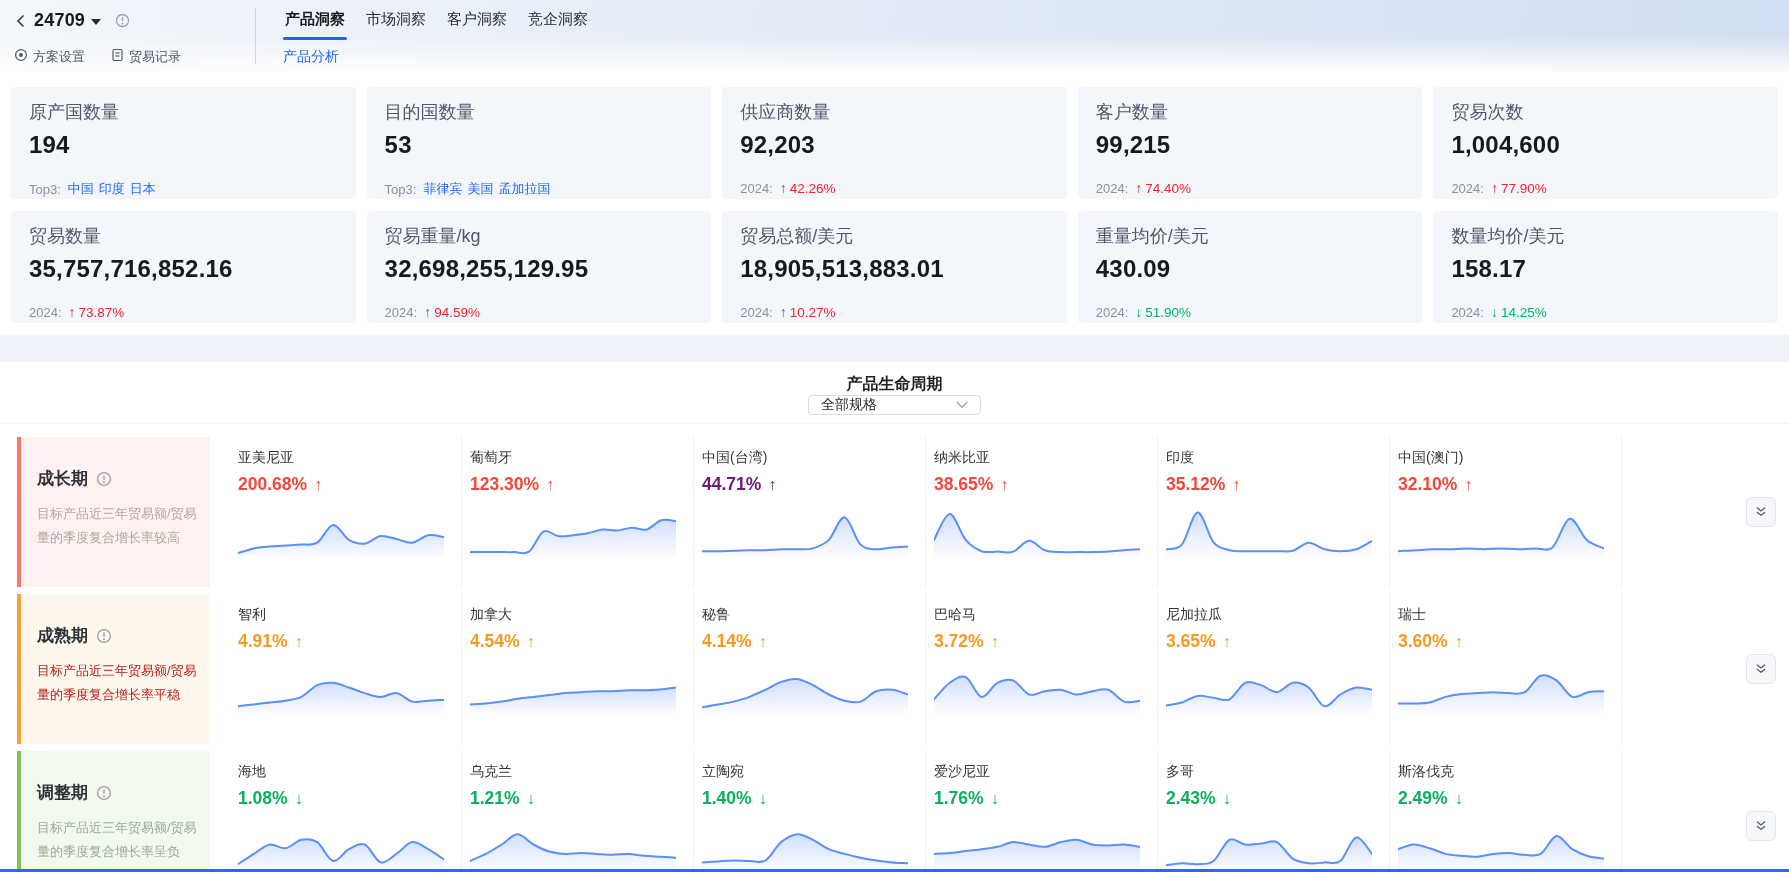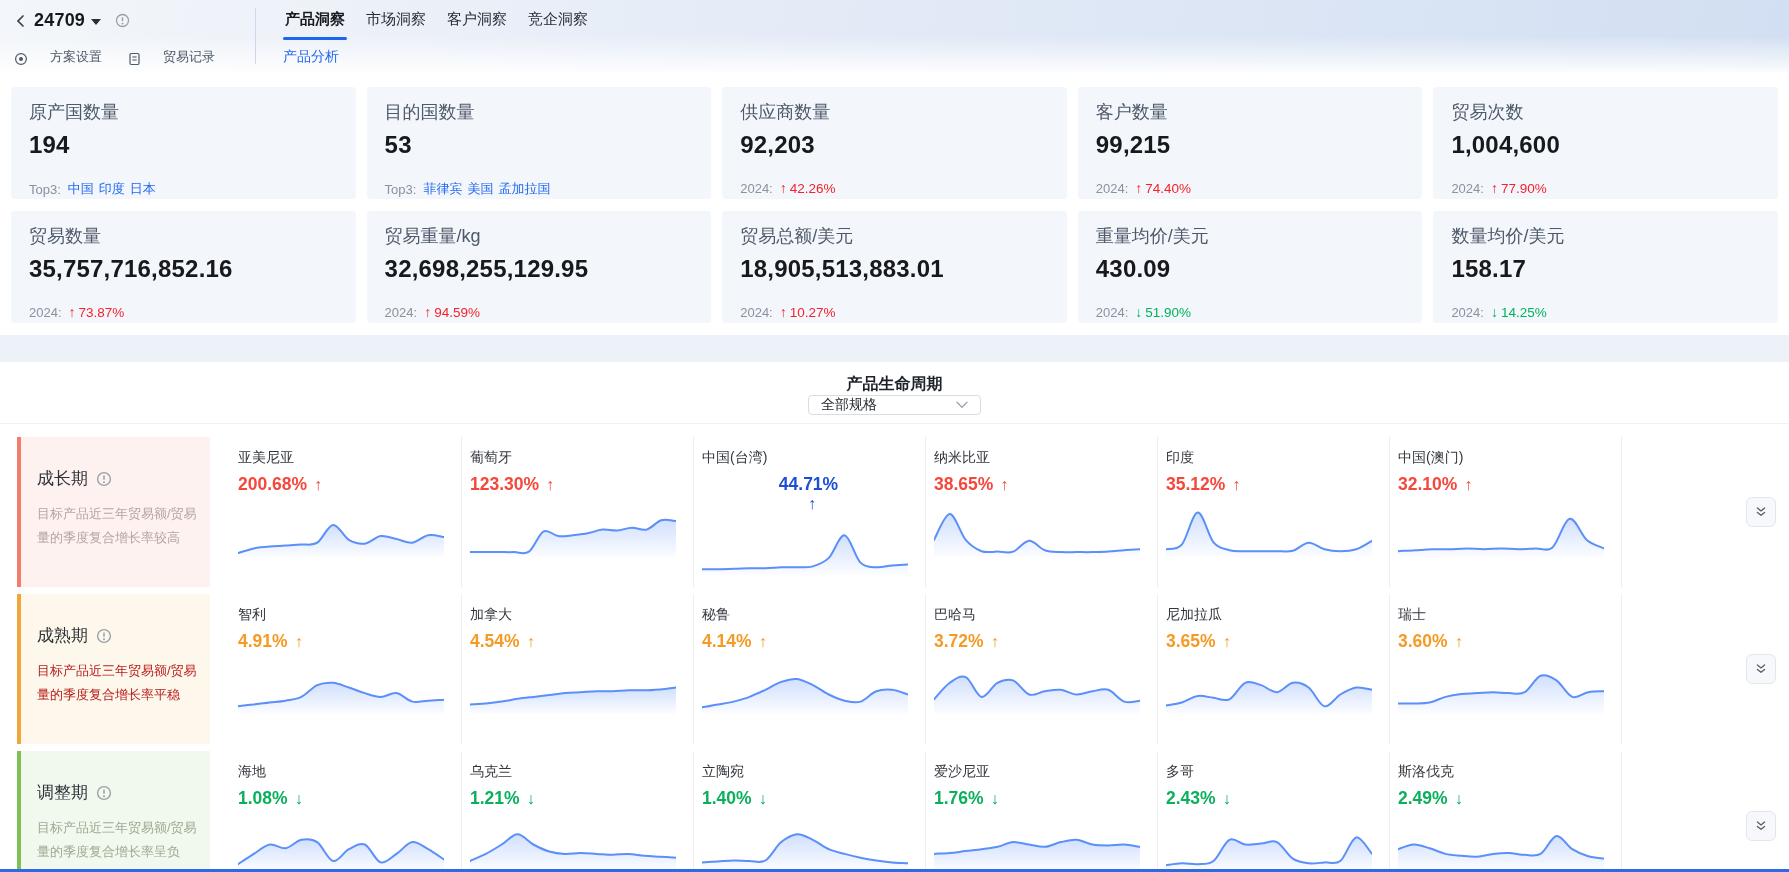--- a/index.html
+++ b/index.html
@@ -12,21 +12,21 @@
     background:
       linear-gradient(180deg, rgba(255,255,255,0) 50%, rgba(255,255,255,.9) 100%),
       linear-gradient(99deg,#f3f6fa 0%,#e4ebf7 45%,#d2dff2 100%); }
   .hdr-left { position:absolute; left:14px; top:10px; display:flex; align-items:center; }
   .back-btn { display:flex; align-items:center; cursor:pointer; margin-right:6px; }
   .hdr-title { font-size:18px; font-weight:700; color:#17191d; letter-spacing:.2px; cursor:pointer; }
   .caret { width:0; height:0; border-left:5px solid transparent; border-right:5px solid transparent;
     border-top:6px solid #2a2e35; margin-left:6px; margin-top:2px; }
   .hdr-info { margin-left:14px; display:flex; align-items:center; }
   .hdr-links { position:absolute; left:14px; top:48px; display:flex; gap:26px; }
-  .hdr-link { display:flex; align-items:flex-end; gap:22px; font-size:13px; color:#4e5969; cursor:pointer; }
+  .hdr-link { display:flex; align-items:flex-start; gap:5px; font-size:13px; color:#4e5969; cursor:pointer; }
   .hdr-divider { position:absolute; left:255px; top:8px; width:1px; height:56px; background:#ccd7e9; }
   .hdr-tabs { position:absolute; left:283px; top:10px; display:flex; }
   .hdr-tab { font-size:15px; color:#272b33; margin-right:17px; padding:0 2px 11px 2px; position:relative; cursor:pointer; }
   .hdr-tab.active { font-weight:700; color:#17191d; }
   .hdr-tab.active::after { content:""; position:absolute; left:0; right:0; bottom:0; height:3px;
     background:#2065f0; border-radius:2px; }
   .hdr-subtab { position:absolute; left:283px; top:48px; font-size:14px; color:#2065f0; cursor:pointer; }
 
   
   .stats { padding:15px 11px 0 11px; background:#fff; }
@@ -48,21 +48,21 @@
   .lifecycle { background:#fff; padding-top:12px; }
   .lc-head { display:flex; align-items:center; justify-content:space-between; padding:0 17px; height:40px;flex-direction:column; }
   .lc-title-text { font-size:16px; font-weight:700; color:#1d2129; }
   .lc-select { width:173px; height:36px; border:1px solid #d9dce3; border-radius:4px; background:#fff;
     display:flex; align-items:center; justify-content:space-between; padding:0 12px; cursor:pointer; }
   .lc-select span { font-size:14px; color:#272b33; }
   .lc-divider { height:1px; background:#f0f1f4; margin-top:9px; }
   .lc-rows { margin-top:13px; }
   .lc-row { position:relative; display:flex; height:150px; margin-bottom:7px; }
   .lc-label { margin-left:17px; width:193px; border-left:4px solid; padding:30px 16px 0 16px; }
-  .lc-title { display:flex; align-items:center; gap:8px; }
+  .lc-title { display:flex; align-items:center; gap:8px;font-weight:bold; }
   .lc-name { font-size:17px; color:#2e3238; }
   .lc-info { display:flex; cursor:pointer; }
   .lc-desc { margin-top:12px; font-size:13px; line-height:1.85; width:162px; }
   .lc-cells { display:flex; margin-left:20px; }
   .lc-cell { width:232px; padding:12px 10px 0 8px; border-right:1px solid #efeff2; cursor:pointer; }
   .lc-country { font-size:14px; color:#33373d; }
   .lc-pct-row { margin-top:7px; font-size:17.5px; font-weight:700; display:flex; align-items:center; }
   .lc-arrow { margin-left:7px; font-size:16px; }
   .lc-spark { display:block; margin-top:6px; }
   .lc-expand { position:absolute; right:13px; top:50%; transform:translateY(-50%); width:30px; height:30px;
@@ -278,21 +278,21 @@
                 <span class="lc-pct">123.30%</span>
                 <span class="lc-arrow">↑</span>
               </div>
               <svg width="206" height="56" class="lc-spark">
                 <path d="M0.0,51.1C2.5,51.1 9.8,51.1 14.7,51.1C19.6,51.1 24.5,51.1 29.4,51.1C34.3,51.1 39.2,51.2 44.1,51.1C49.0,51.0 54.0,54.1 58.9,50.6C63.8,47.2 68.7,33.0 73.6,30.4C78.5,27.9 83.4,34.5 88.3,35.1C93.2,35.8 98.1,34.7 103.0,34.2C107.9,33.7 112.8,33.3 117.7,32.3C122.6,31.4 127.5,29.0 132.4,28.6C137.3,28.1 142.2,29.8 147.1,29.5C152.0,29.2 157.0,26.8 161.9,26.7C166.8,26.5 171.7,29.8 176.6,28.6C181.5,27.3 186.4,20.6 191.3,19.2C196.2,17.8 203.5,19.9 206.0,20.1 L206,56 L0,56 Z" fill="url(#sparkGrad)"></path>
                 <path d="M0.0,51.1C2.5,51.1 9.8,51.1 14.7,51.1C19.6,51.1 24.5,51.1 29.4,51.1C34.3,51.1 39.2,51.2 44.1,51.1C49.0,51.0 54.0,54.1 58.9,50.6C63.8,47.2 68.7,33.0 73.6,30.4C78.5,27.9 83.4,34.5 88.3,35.1C93.2,35.8 98.1,34.7 103.0,34.2C107.9,33.7 112.8,33.3 117.7,32.3C122.6,31.4 127.5,29.0 132.4,28.6C137.3,28.1 142.2,29.8 147.1,29.5C152.0,29.2 157.0,26.8 161.9,26.7C166.8,26.5 171.7,29.8 176.6,28.6C181.5,27.3 186.4,20.6 191.3,19.2C196.2,17.8 203.5,19.9 206.0,20.1" fill="none" stroke="#5b8ff9" stroke-width="2" stroke-linecap="round"></path>
               </svg>
             </div>
             <div class="lc-cell">
               <div class="lc-country">中国(台湾)</div>
-              <div class="lc-pct-row" style="color: #1d4ed8; flex-direction: column;">
+              <div class="lc-pct-row" style="color: #701a75;">
                 <span class="lc-pct">44.71%</span>
                 <span class="lc-arrow">↑</span>
               </div>
               <svg width="206" height="56" class="lc-spark">
                 <path d="M0.0,50.2C2.6,50.2 10.6,50.3 15.8,50.2C21.1,50.1 26.4,49.9 31.7,49.7C37.0,49.6 42.3,49.3 47.5,49.2C52.8,49.2 58.1,49.4 63.4,49.2C68.7,49.1 73.9,48.5 79.2,48.3C84.5,48.1 89.8,48.5 95.1,48.3C100.4,48.1 105.6,48.9 110.9,47.4C116.2,45.8 121.5,44.1 126.8,38.9C132.1,33.7 137.3,15.6 142.6,16.3C147.9,17.1 153.2,38.3 158.5,43.6C163.7,48.9 169.0,47.8 174.3,48.3C179.6,48.8 184.9,46.9 190.2,46.4C195.4,46.0 203.4,45.6 206.0,45.5 L206,56 L0,56 Z" fill="url(#sparkGrad)"></path>
                 <path d="M0.0,50.2C2.6,50.2 10.6,50.3 15.8,50.2C21.1,50.1 26.4,49.9 31.7,49.7C37.0,49.6 42.3,49.3 47.5,49.2C52.8,49.2 58.1,49.4 63.4,49.2C68.7,49.1 73.9,48.5 79.2,48.3C84.5,48.1 89.8,48.5 95.1,48.3C100.4,48.1 105.6,48.9 110.9,47.4C116.2,45.8 121.5,44.1 126.8,38.9C132.1,33.7 137.3,15.6 142.6,16.3C147.9,17.1 153.2,38.3 158.5,43.6C163.7,48.9 169.0,47.8 174.3,48.3C179.6,48.8 184.9,46.9 190.2,46.4C195.4,46.0 203.4,45.6 206.0,45.5" fill="none" stroke="#5b8ff9" stroke-width="2" stroke-linecap="round"></path>
               </svg>
             </div>
             <div class="lc-cell">
               <div class="lc-country">纳米比亚</div>

